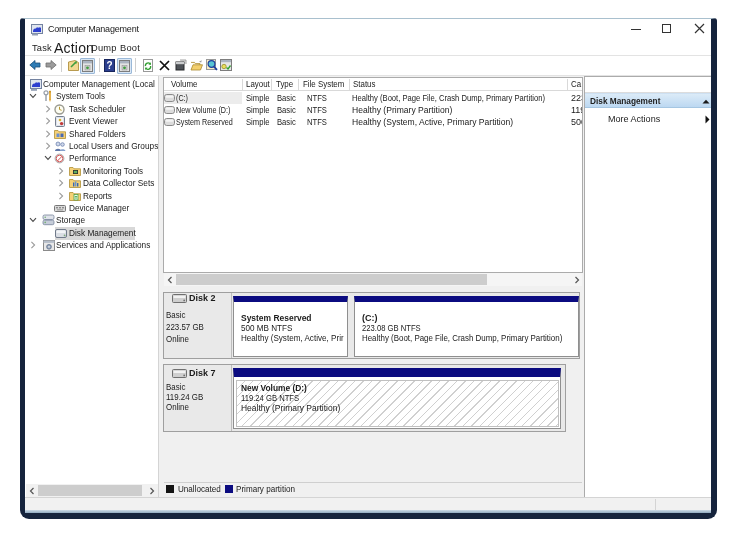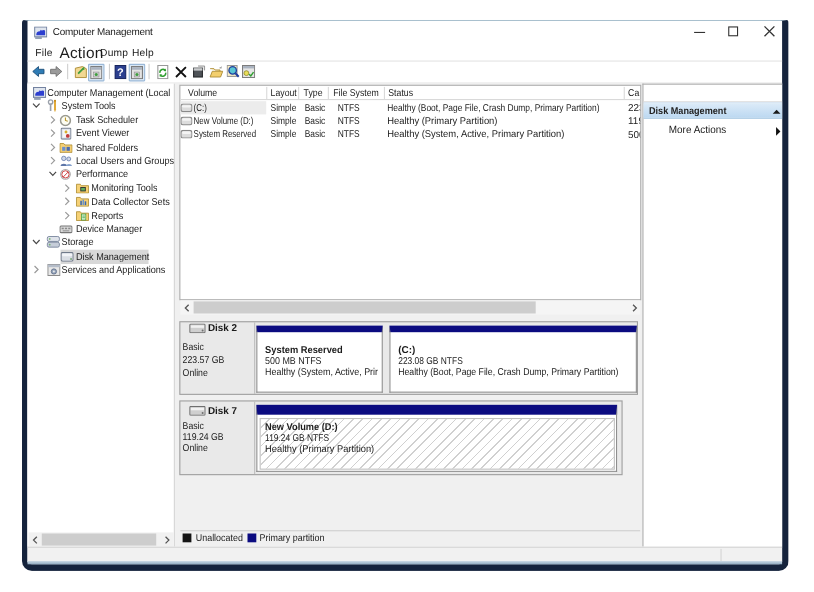--- a/index.html
+++ b/index.html
@@ -17,24 +17,24 @@
       <rect x="0.5" y="0.5" width="11" height="9" fill="#dfe5ee" stroke="#7382a0"></rect>
       <path d="M2 7 C3 3,5 6,6 3 C7 5,9 2,10 4 L10 8 L2 8 Z" fill="#2d3fd0"></path>
       <rect x="1" y="9.5" width="6" height="2" fill="#93a0b5"></rect>
     </svg>
 <div class="t" style="left:23px;top:5px;letter-spacing:-0.2px;">Computer Management</div>
 <div style="left:606px;top:10px;width:10px;height:1.2px;background:#333;"></div>
 <div style="left:637px;top:5px;width:9px;height:9px;border:1.2px solid #333;"></div>
 <svg style="left:669px;top:4px" width="11" height="11" viewBox="0 0 11 11">
       <path d="M1 1 L10 10 M10 1 L1 10" stroke="#333" stroke-width="1.2"></path>
     </svg>
-<div class="t" style="left:7px;top:23.5px;font-size:9.3px;letter-spacing:0.2px;">File</div>
+<div class="t" style="left:7px;top:23.5px;font-size:9.3px;letter-spacing:0.2px;">Task</div>
 <div class="t" style="left:29px;top:23.5px;font-size:14px;letter-spacing:0.2px;">Action</div>
 <div class="t" style="left:66px;top:23.5px;font-size:9.3px;letter-spacing:0.2px;">Dump</div>
-<div class="t" style="left:95px;top:23.5px;font-size:9.3px;letter-spacing:0.2px;">Help</div>
+<div class="t" style="left:95px;top:23.5px;font-size:9.3px;letter-spacing:0.2px;">Boot</div>
 <div style="left:0;top:36px;width:686px;height:1px;background:#e3e3e3;"></div>
 <svg style="left:4px;top:40px" width="12" height="12" viewBox="0 0 12 12">
       <path d="M6 1.5 L6 4 L11 4 L11 8 L6 8 L6 10.5 L0.8 6 Z" fill="#2f7cb5" stroke="#1d4f7a" stroke-width="0.8"></path>
     </svg>
 <svg style="left:20px;top:40px" width="12" height="12" viewBox="0 0 12 12">
       <path d="M6 1.5 L6 4 L1 4 L1 8 L6 8 L6 10.5 L11.2 6 Z" fill="#9b9b9b" stroke="#6f6f6f" stroke-width="0.8"></path>
     </svg>
 <div style="left:36px;top:39px;width:1px;height:14px;background:#cfcfcf;"></div>
 <svg style="left:42px;top:40px" width="13" height="13" viewBox="0 0 13 13">
       <path d="M1.5 3 L8 1.5 L11.5 3.5 L11.5 11.5 L1.5 11.5 Z" fill="#f2d892" stroke="#a8872e" stroke-width="0.8"></path>

